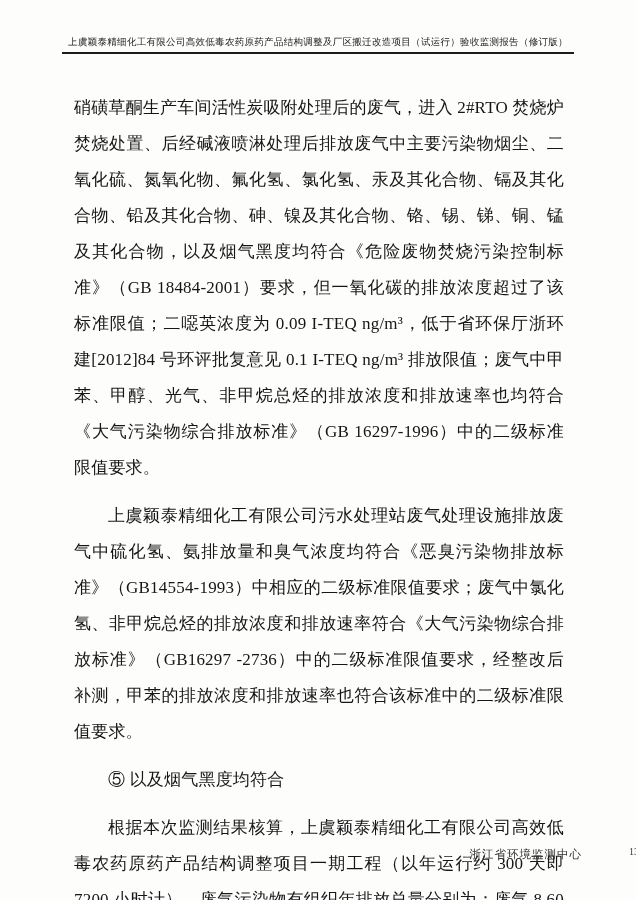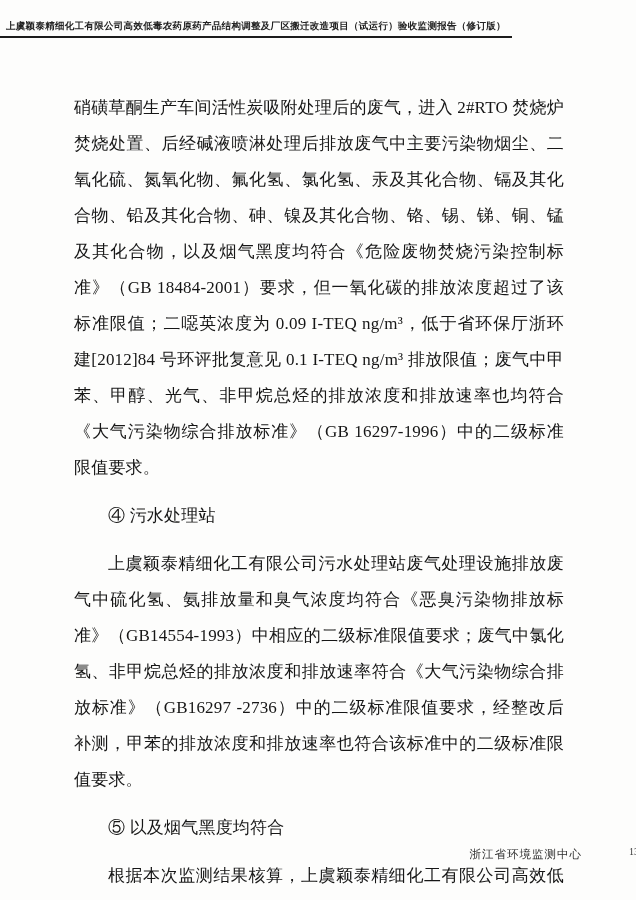--- a/index.html
+++ b/index.html
@@ -8,24 +8,24 @@
     width: 636px;
     height: 900px;
     margin: 0 auto;
     background: #fdfdfc;
     overflow: hidden;
     font-family: "Liberation Serif", "DejaVu Serif", serif;
     color: #1a1a1a;
   }
   .header-wrap {
     position: absolute;
-    top: 20px;
+    top: 36px;
     left: 0;
     width: 100%;
-    font-weight: bold;
+    text-align: center;
   }
   .header-text {
     display: inline-block;
     max-width: 500px;
     font-size: 9.5px;
     letter-spacing: 0.3px;
     color: #222;
     border-bottom: 2px solid #1c1c1c;
     padding: 0 6px 3px 6px;
     white-space: nowrap;
@@ -66,21 +66,20 @@
 <body>
 
 <div class="page">
 
   <div class="header-wrap">
     <span class="header-text">上虞颖泰精细化工有限公司高效低毒农药原药产品结构调整及厂区搬迁改造项目（试运行）验收监测报告（修订版）</span>
   </div>
 
   <div class="doc-body">
     <p class="para">硝磺草酮生产车间活性炭吸附处理后的废气，进入 2#RTO 焚烧炉焚烧处置、后经碱液喷淋处理后排放废气中主要污染物烟尘、二氧化硫、氮氧化物、氟化氢、氯化氢、汞及其化合物、镉及其化合物、铅及其化合物、砷、镍及其化合物、铬、锡、锑、铜、锰及其化合物，以及烟气黑度均符合《危险废物焚烧污染控制标准》（GB 18484-2001）要求，但一氧化碳的排放浓度超过了该标准限值；二噁英浓度为 0.09 I-TEQ ng/m³，低于省环保厅浙环建[2012]84 号环评批复意见 0.1 I-TEQ ng/m³ 排放限值；废气中甲苯、甲醇、光气、非甲烷总烃的排放浓度和排放速率也均符合《大气污染物综合排放标准》（GB 16297-1996）中的二级标准限值要求。</p>
-    <p class="para section-heading">④ 污水处理站</p>
     <p class="para indent">上虞颖泰精细化工有限公司污水处理站废气处理设施排放废气中硫化氢、氨排放量和臭气浓度均符合《恶臭污染物排放标准》（GB14554-1993）中相应的二级标准限值要求；废气中氯化氢、非甲烷总烃的排放浓度和排放速率符合《大气污染物综合排放标准》（GB16297 -2736）中的二级标准限值要求，经整改后补测，甲苯的排放浓度和排放速率也符合该标准中的二级标准限值要求。</p>
     <p class="para section-heading">⑤ 以及烟气黑度均符合</p>
     <p class="para indent">根据本次监测结果核算，上虞颖泰精细化工有限公司高效低毒农药原药产品结构调整项目一期工程（以年运行约 300 天即 7200 小时计），废气污染物有组织年排放总量分别为：废气 8.60 亿立方米/年，特征污染物甲苯 3.10 吨/年，甲醇 0.0927 吨/年，颗粒物 0.412 吨/年，符合环境影响报告书甲苯 3.73 吨/年，甲醇 1.72 吨/年，颗粒物 0.786 吨/年的总量建议控制指标；氯化氢 1.24 吨/年超过了环境影响报告书 0.221 吨/年的总量建议控制指标，光气 0.146 吨/</p>
   </div>
 
   <div class="footer-pagenum">134</div>
 
   <div class="footer-org">浙江省环境监测中心</div>
 
 </div>

